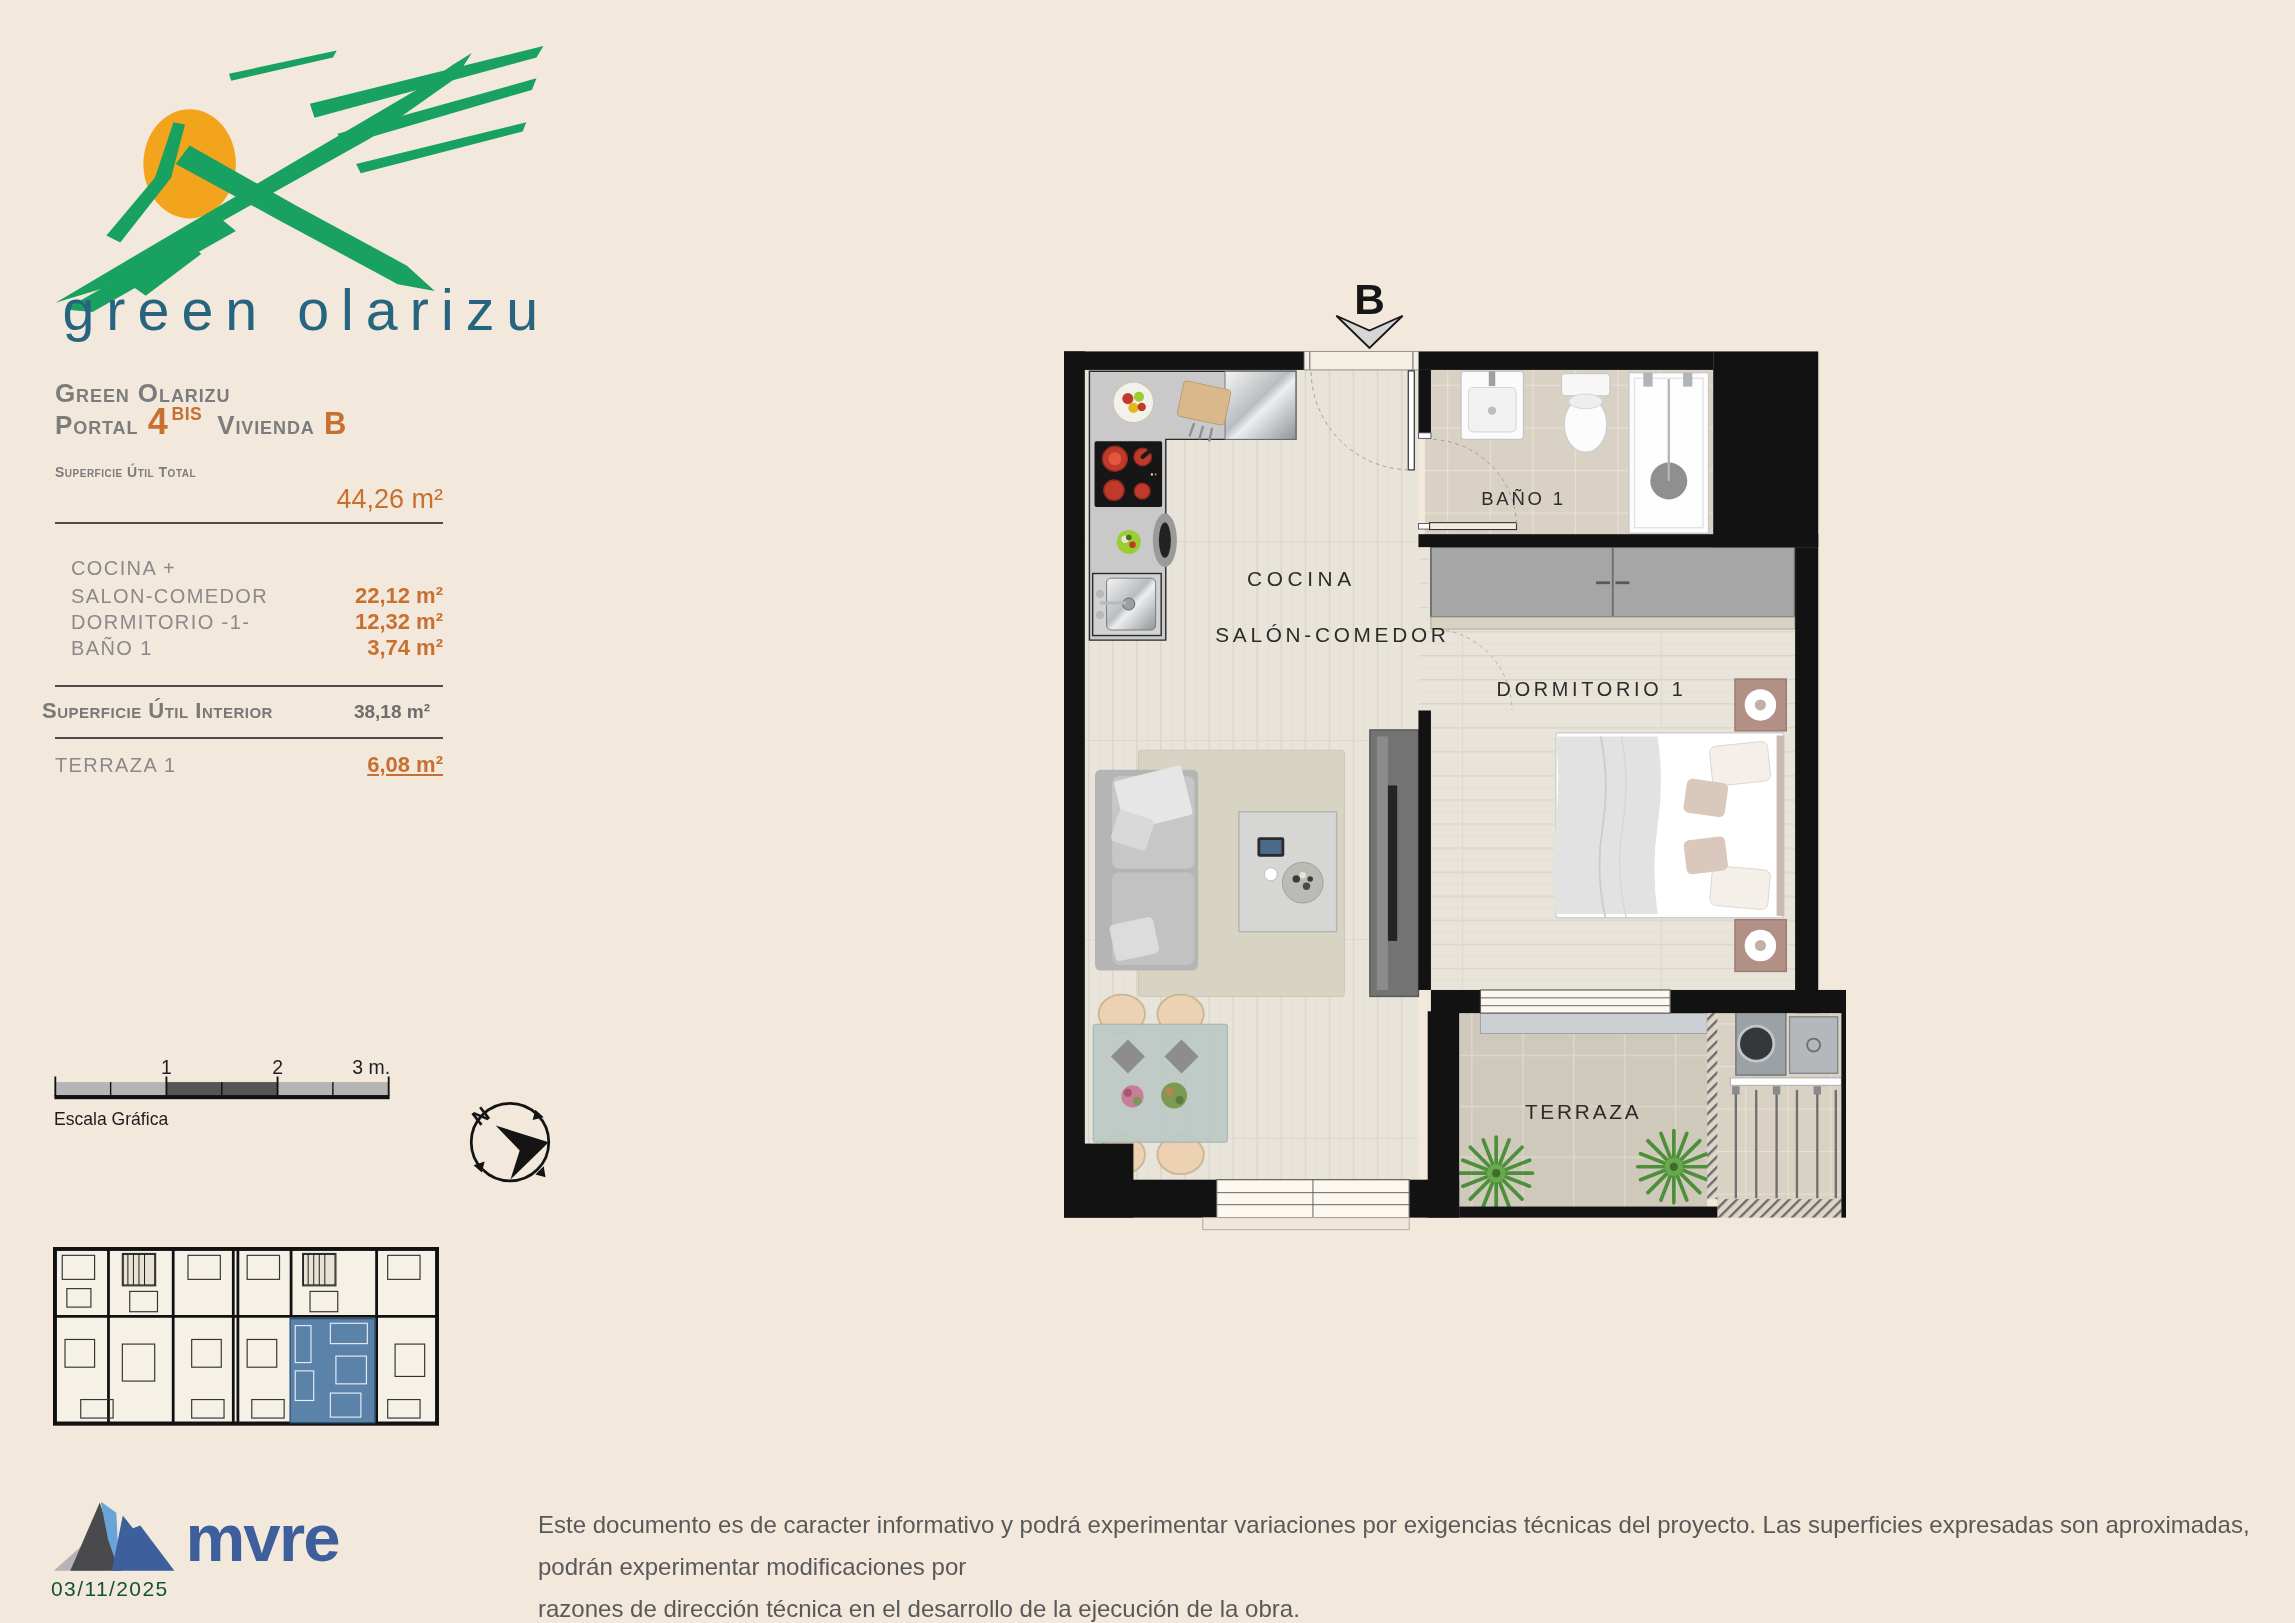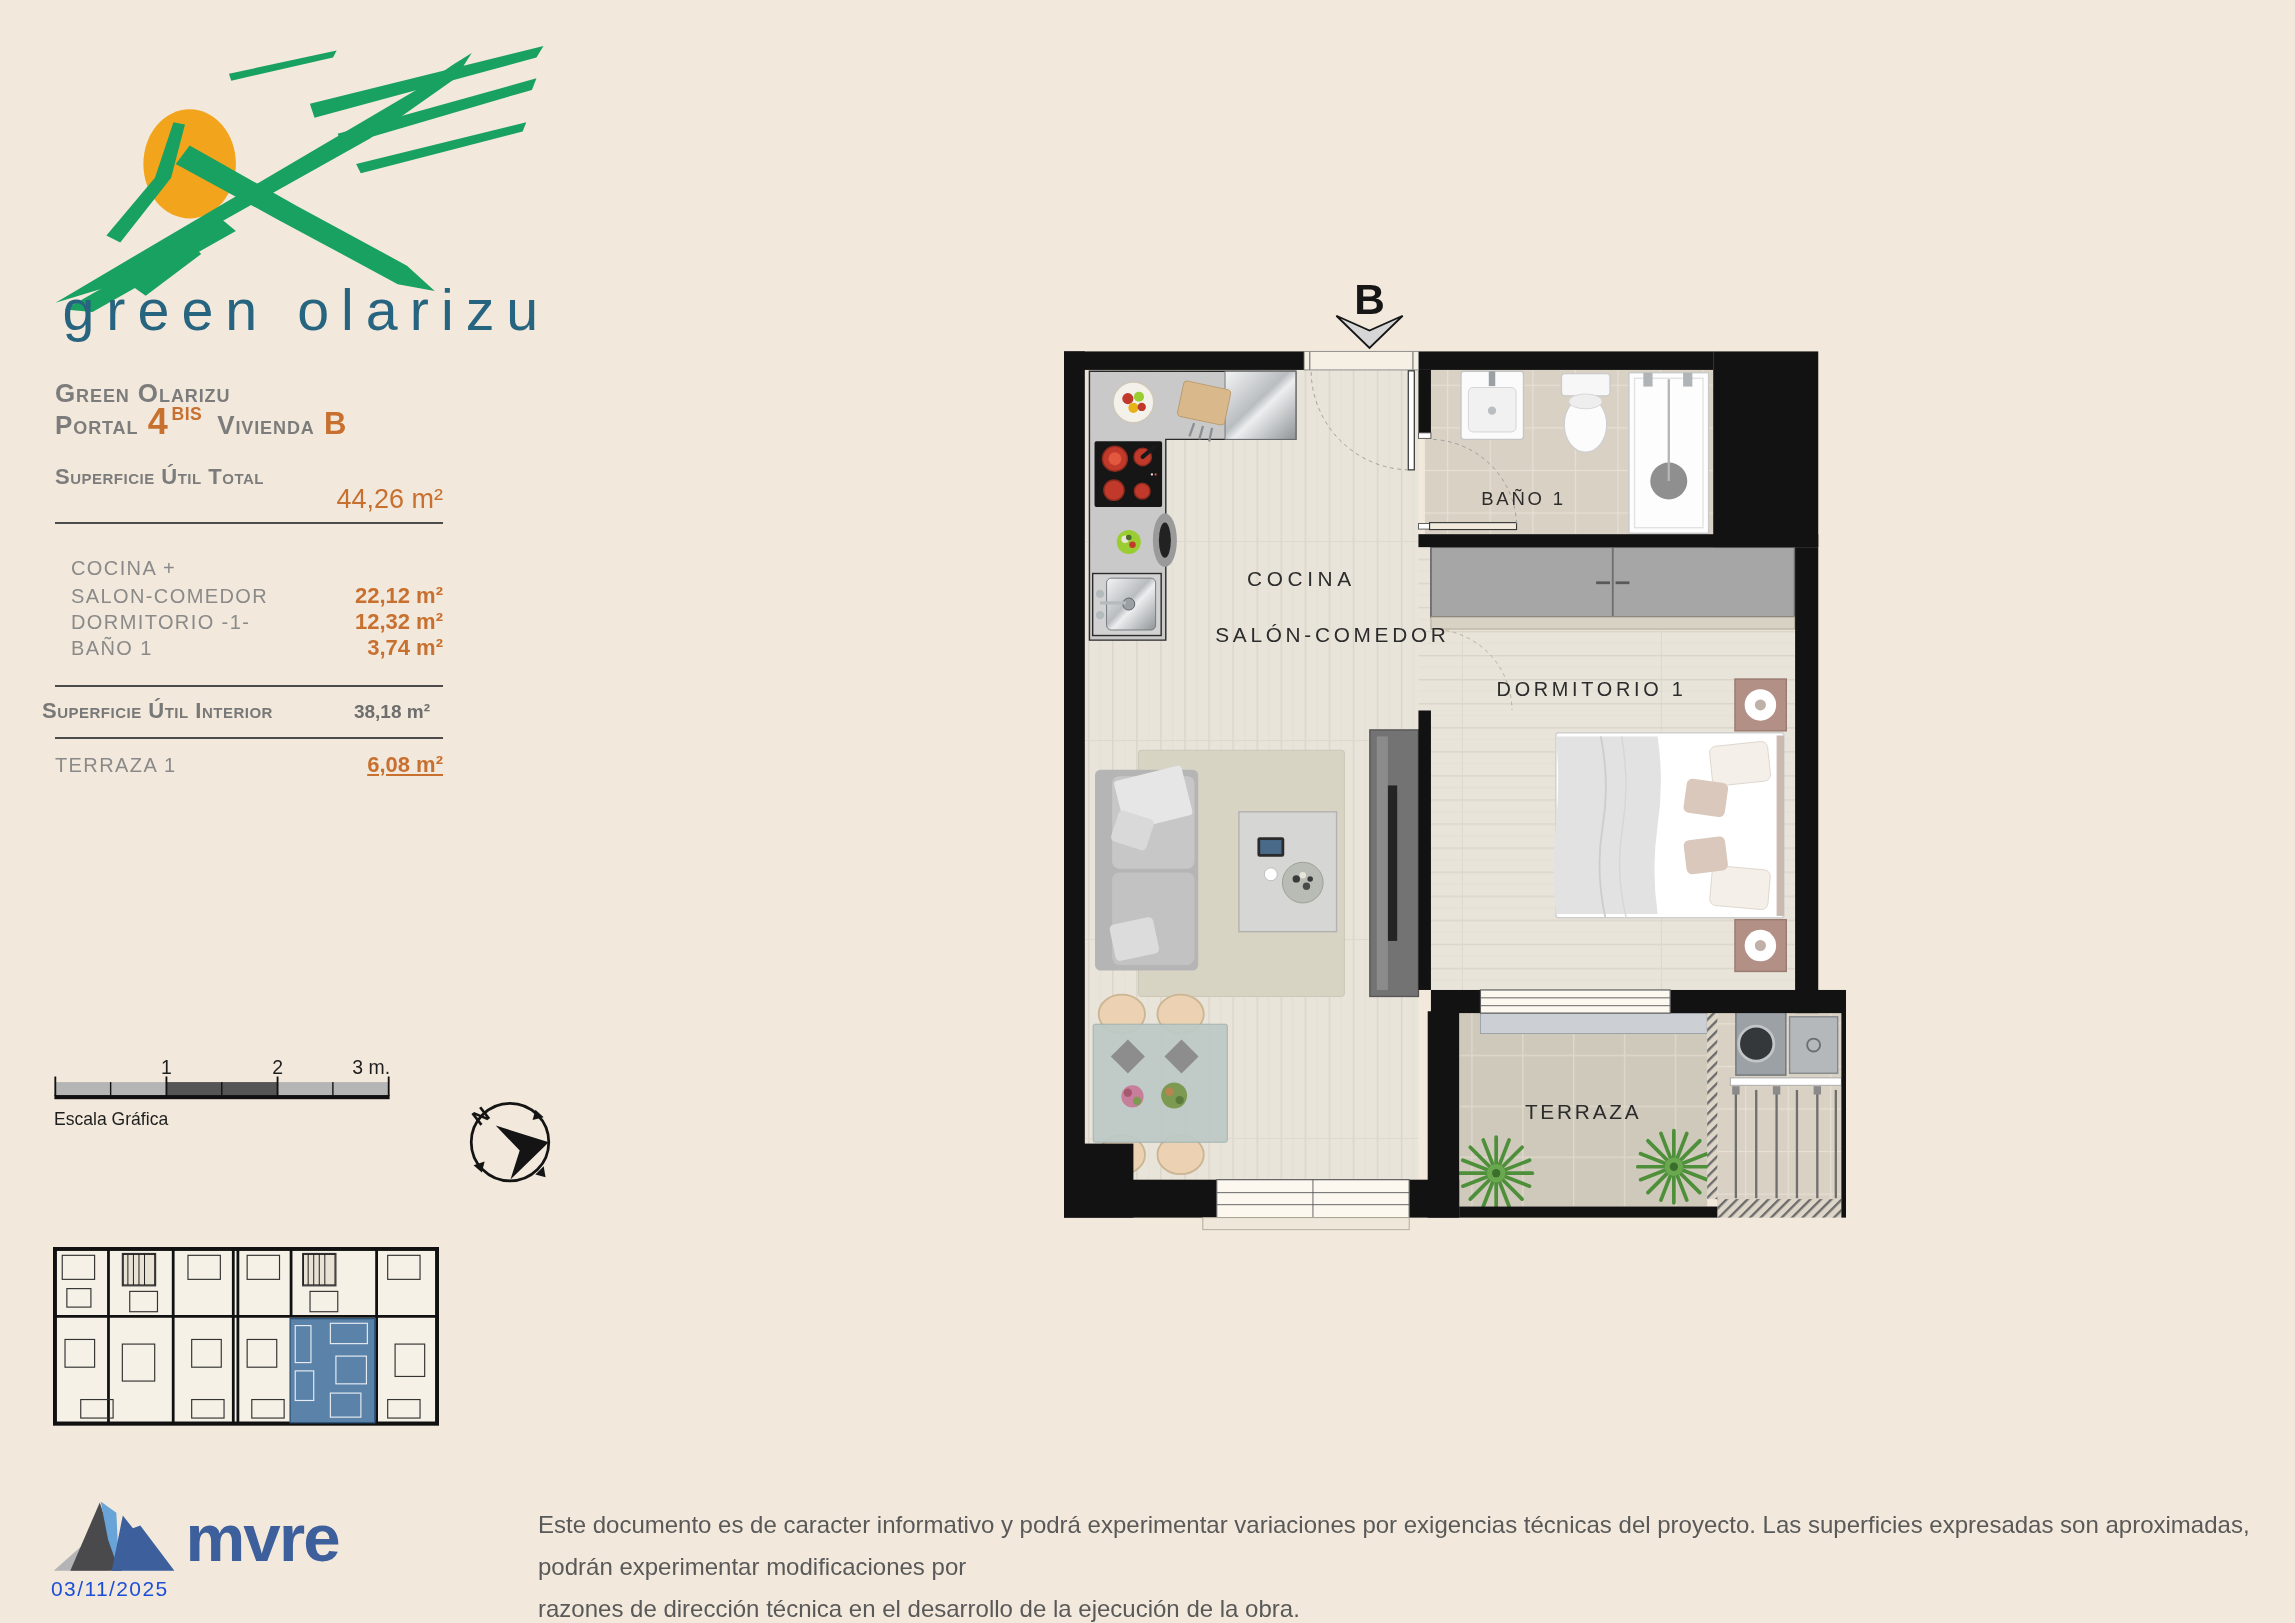--- a/index.html
+++ b/index.html
@@ -11,38 +11,38 @@
     -webkit-font-smoothing:antialiased;
   }
   .abs{position:absolute;}
   
   .project-name{left:55px;top:378px;font-size:26px;font-weight:bold;color:#7c7c7c;font-variant:small-caps;letter-spacing:0.9px;}
   .portal-line{left:55px;top:404px;display:flex;align-items:baseline;gap:9.3px;color:#7c7c7c;}
   .portal-line .lbl{font-size:26px;font-weight:bold;font-variant:small-caps;letter-spacing:0.9px;}
   .portal-line .num{font-size:36px;font-weight:bold;color:#c8702f;line-height:1;}
   .portal-line .sup{font-size:17.6px;font-weight:bold;color:#c8702f;position:relative;top:-14px;left:-5.6px;letter-spacing:0.5px;}
   .portal-line .letter{font-size:31px;font-weight:bold;color:#c8702f;line-height:1;}
-  .total-label{left:55px;top:464px;font-size:22px;font-weight:bold;color:#7c7c7c;font-variant:small-caps;letter-spacing:0.5px;}
+  .total-label{left:55px;top:464px;font-size:14px;font-weight:bold;color:#7c7c7c;font-variant:small-caps;letter-spacing:0.5px;}
   .total-value{left:55px;top:484px;width:388px;text-align:right;font-size:27px;font-weight:normal;color:#c8702f;}
   .divider{left:55px;width:388px;height:2.3px;background:#4c4c4c;}
   .d1{top:522px;}
   .d2{top:685px;}
   .d3{top:737px;}
   .rooms{left:55px;top:557px;width:388px;}
   .room-row{display:flex;justify-content:space-between;align-items:baseline;height:26px;margin-left:16px;}
   .room-row .rlabel{font-size:20px;color:#8a8a8a;letter-spacing:1.4px;}
   .room-row .rvalue{font-size:22px;font-weight:bold;color:#c8702f;}
   .interior-row{left:42px;top:698px;width:388px;display:flex;justify-content:space-between;align-items:baseline;}
   .interior-row .ilabel{font-size:22px;font-weight:bold;color:#787878;font-variant:small-caps;letter-spacing:0.5px;}
   .interior-row .ivalue{font-size:19px;font-weight:bold;color:#6e6e6e;}
   .terrace-row{left:55px;top:752px;width:388px;display:flex;justify-content:space-between;align-items:baseline;}
   .terrace-row .rlabel{font-size:20px;color:#8a8a8a;letter-spacing:1.4px;}
   .terrace-row .rvalue{font-size:22px;font-weight:bold;color:#c8702f;text-decoration:underline;}
   
-  .date{left:51px;top:1577px;font-size:21px;color:#1d4ed8;letter-spacing:1.4px;}
+  .date{left:51px;top:1577px;font-size:21px;color:#14532d;letter-spacing:1.4px;}
   .disclaimer{left:538px;top:1504px;width:1740px;font-size:24px;color:#595959;line-height:1.75;}
   
   text{font-family:"Liberation Sans", sans-serif;}
 </style>
 </head>
 <body>
 
 <svg class="abs" style="left:37px;top:25.4px;" width="518" height="324" viewBox="0 0 1120 700">
   <ellipse cx="330" cy="300" rx="100" ry="118" fill="#f2a41c"></ellipse>
   <g fill="#18a160">

